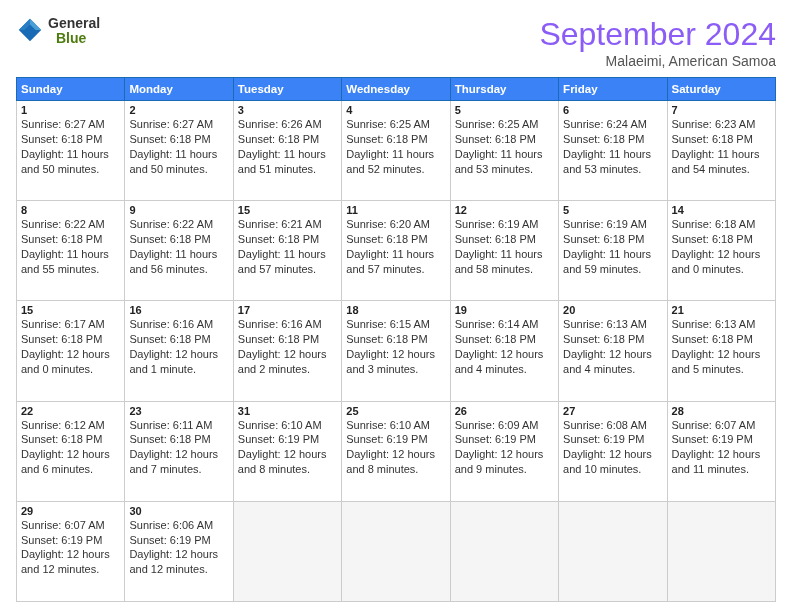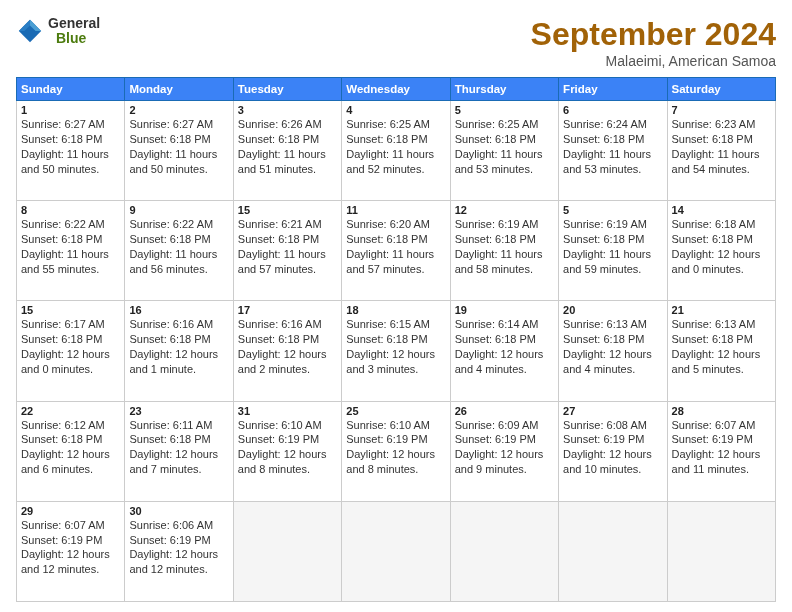--- a/index.html
+++ b/index.html
@@ -18,39 +18,38 @@
       flex-direction: column;
     }
     .header {
       display: flex;
       justify-content: space-between;
       align-items: flex-start;
       margin-bottom: 8px;
     }
     .logo {
       display: flex;
-      align-items: center;
       gap: 4px;
     }
     .logo-text {
       font-size: 14px;
       font-weight: bold;
       line-height: 1.1;
     }
     .logo-general { color: #333; }
     .logo-blue { color: #4d7c0f; padding-left: 8px; }
     .logo-icon {
       width: 28px;
       height: 28px;
     }
     .title-block { text-align: right; }
     .month-title {
       font-size: 32px;
-      font-weight: bold;
-      color: #a16207;
+      font-weight: normal;
+      color: #8b5cf6;
     }
     .subtitle {
       font-size: 14px;
       color: #555;
     }
     .calendar-table {
       width: 100%;
       border-collapse: collapse;
       flex: 1;
     }

